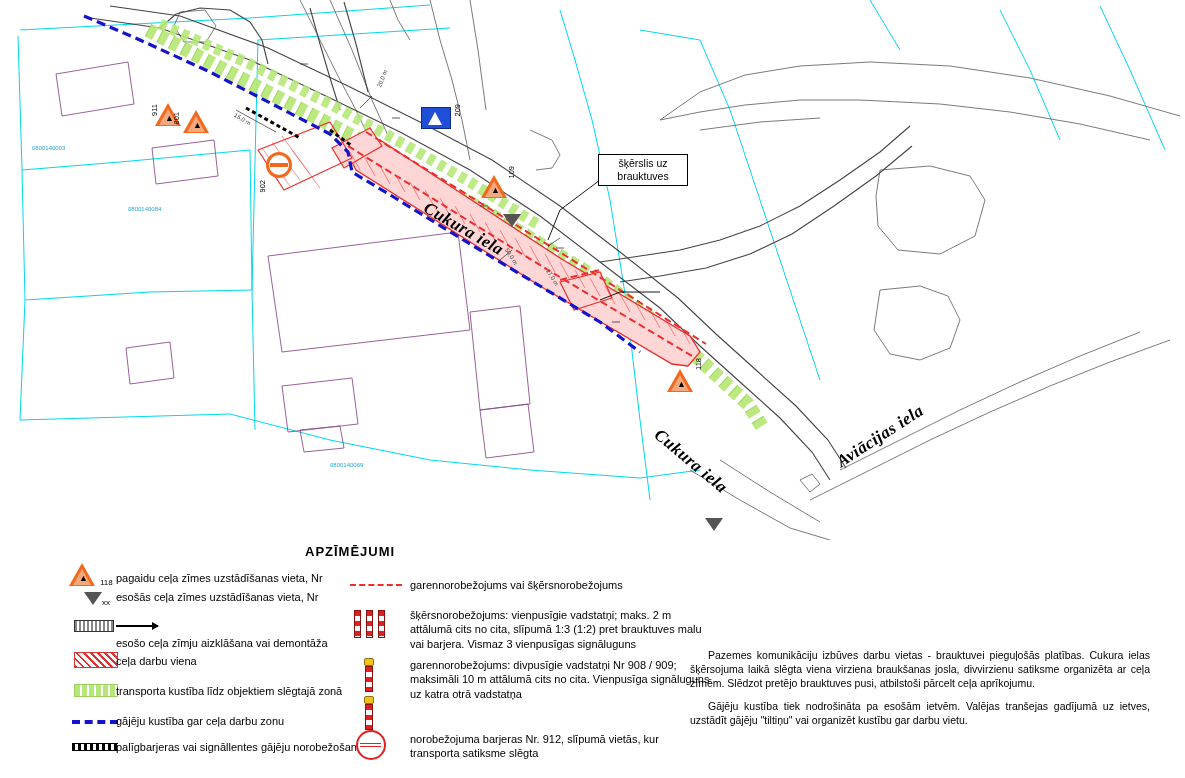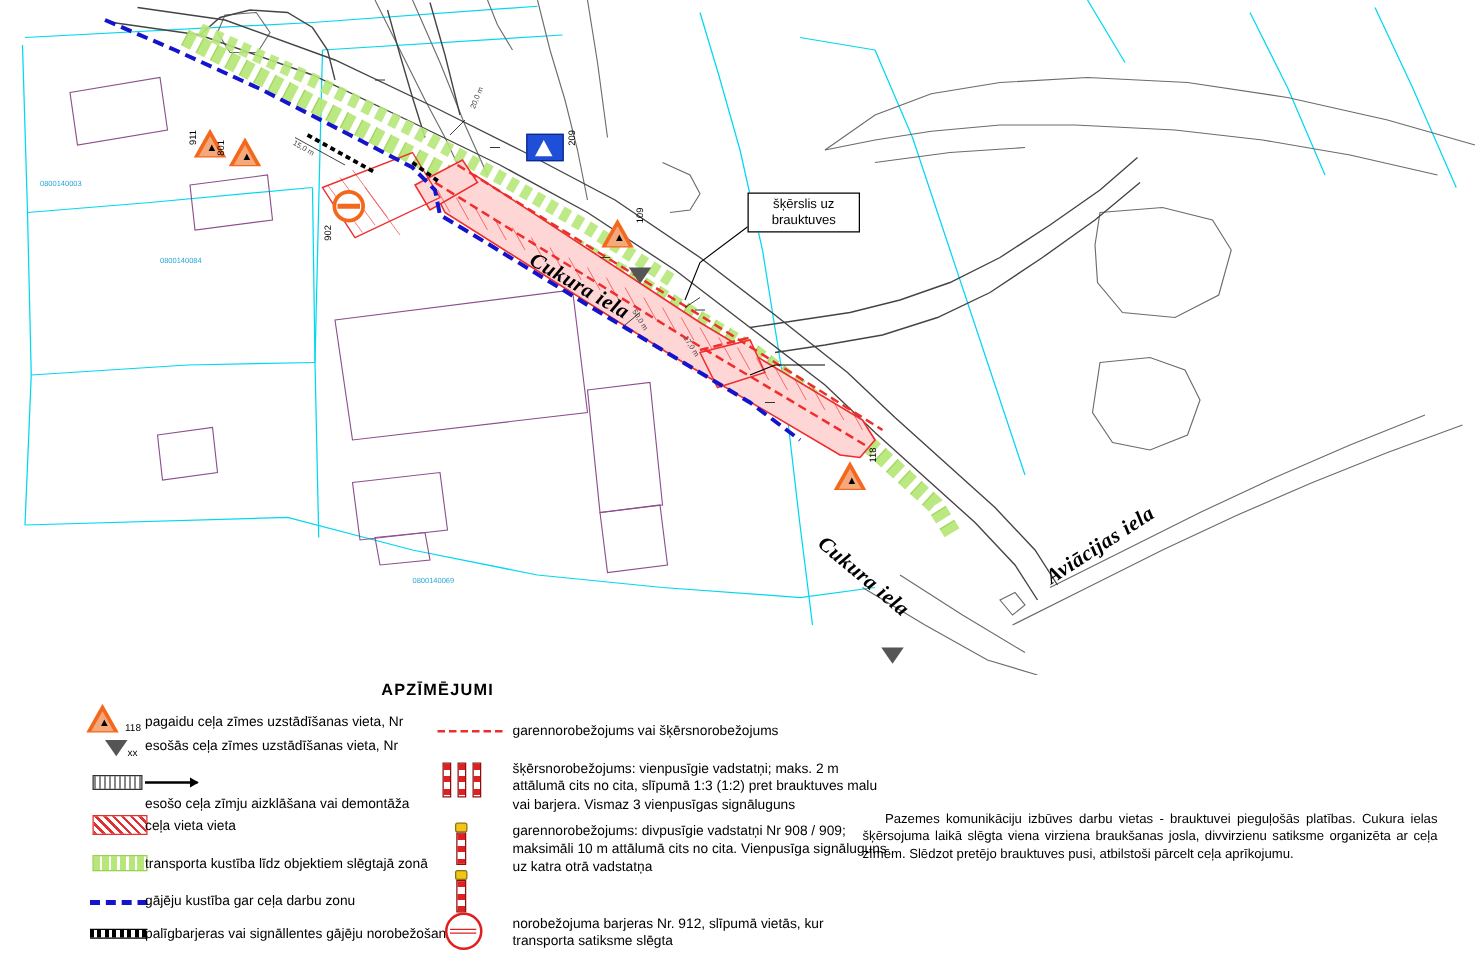--- a/index.html
+++ b/index.html
@@ -496,21 +496,21 @@
     </div>
 
     <div class="leg-row" style="left:0; top:78px;">
       <div class="leg-sym sw-grey-box" style="left:14px; top:2px;"></div>
       <div class="sw-arrow" style="left:56px; top:7px;"></div>
       <div class="leg-text" style="left:56px; top:18px; width:280px;">esošo ceļa zīmju aizklāšana vai demontāža</div>
     </div>
 
     <div class="leg-row" style="left:0; top:112px;">
       <div class="leg-sym sw-hatch" style="left:14px; top:0;"></div>
-      <div class="leg-text" style="left:56px; top:2px; width:280px;">ceļa vieta vieta</div>
+      <div class="leg-text" style="left:56px; top:2px; width:280px;">ceļa darbu viena</div>
     </div>
 
     <div class="leg-row" style="left:0; top:144px;">
       <div class="leg-sym sw-green" style="left:14px; top:0;"></div>
       <div class="leg-text" style="left:56px; top:0; width:290px;">transporta kustība līdz objektiem slēgtajā zonā</div>
     </div>
 
     <div class="leg-row" style="left:0; top:174px;">
       <div class="leg-sym sw-blue-dash" style="left:12px; top:6px;"></div>
       <div class="leg-text" style="left:56px; top:0; width:290px;">gājēju kustība gar ceļa darbu zonu</div>
@@ -547,15 +547,16 @@
       <div class="barrier-sign" style="left:6px; top:0;">
         <div class="rbar"></div>
         <div class="wbar"></div>
       </div>
       <div class="leg-text" style="left:60px; top:2px; width:260px;">norobežojuma barjeras Nr. 912, slīpumā vietās, kur transporta satiksme slēgta</div>
     </div>
   </div>
 
   <div id="notes">
     <p>Pazemes komunikāciju izbūves darbu vietas - brauktuvei pieguļošās platības. Cukura ielas šķērsojuma laikā slēgta viena virziena braukšanas josla, divvirzienu satiksme organizēta ar ceļa zīmēm. Slēdzot pretējo brauktuves pusi, atbilstoši pārcelt ceļa aprīkojumu.</p>
+    <p>Gājēju kustība tiek nodrošināta pa esošām ietvēm. Valējas tranšejas gadījumā uz ietves, uzstādīt gājēju "tiltiņu" vai organizēt kustību gar darbu vietu.</p>
   </div>
 
 </div>
 
 </body></html>

